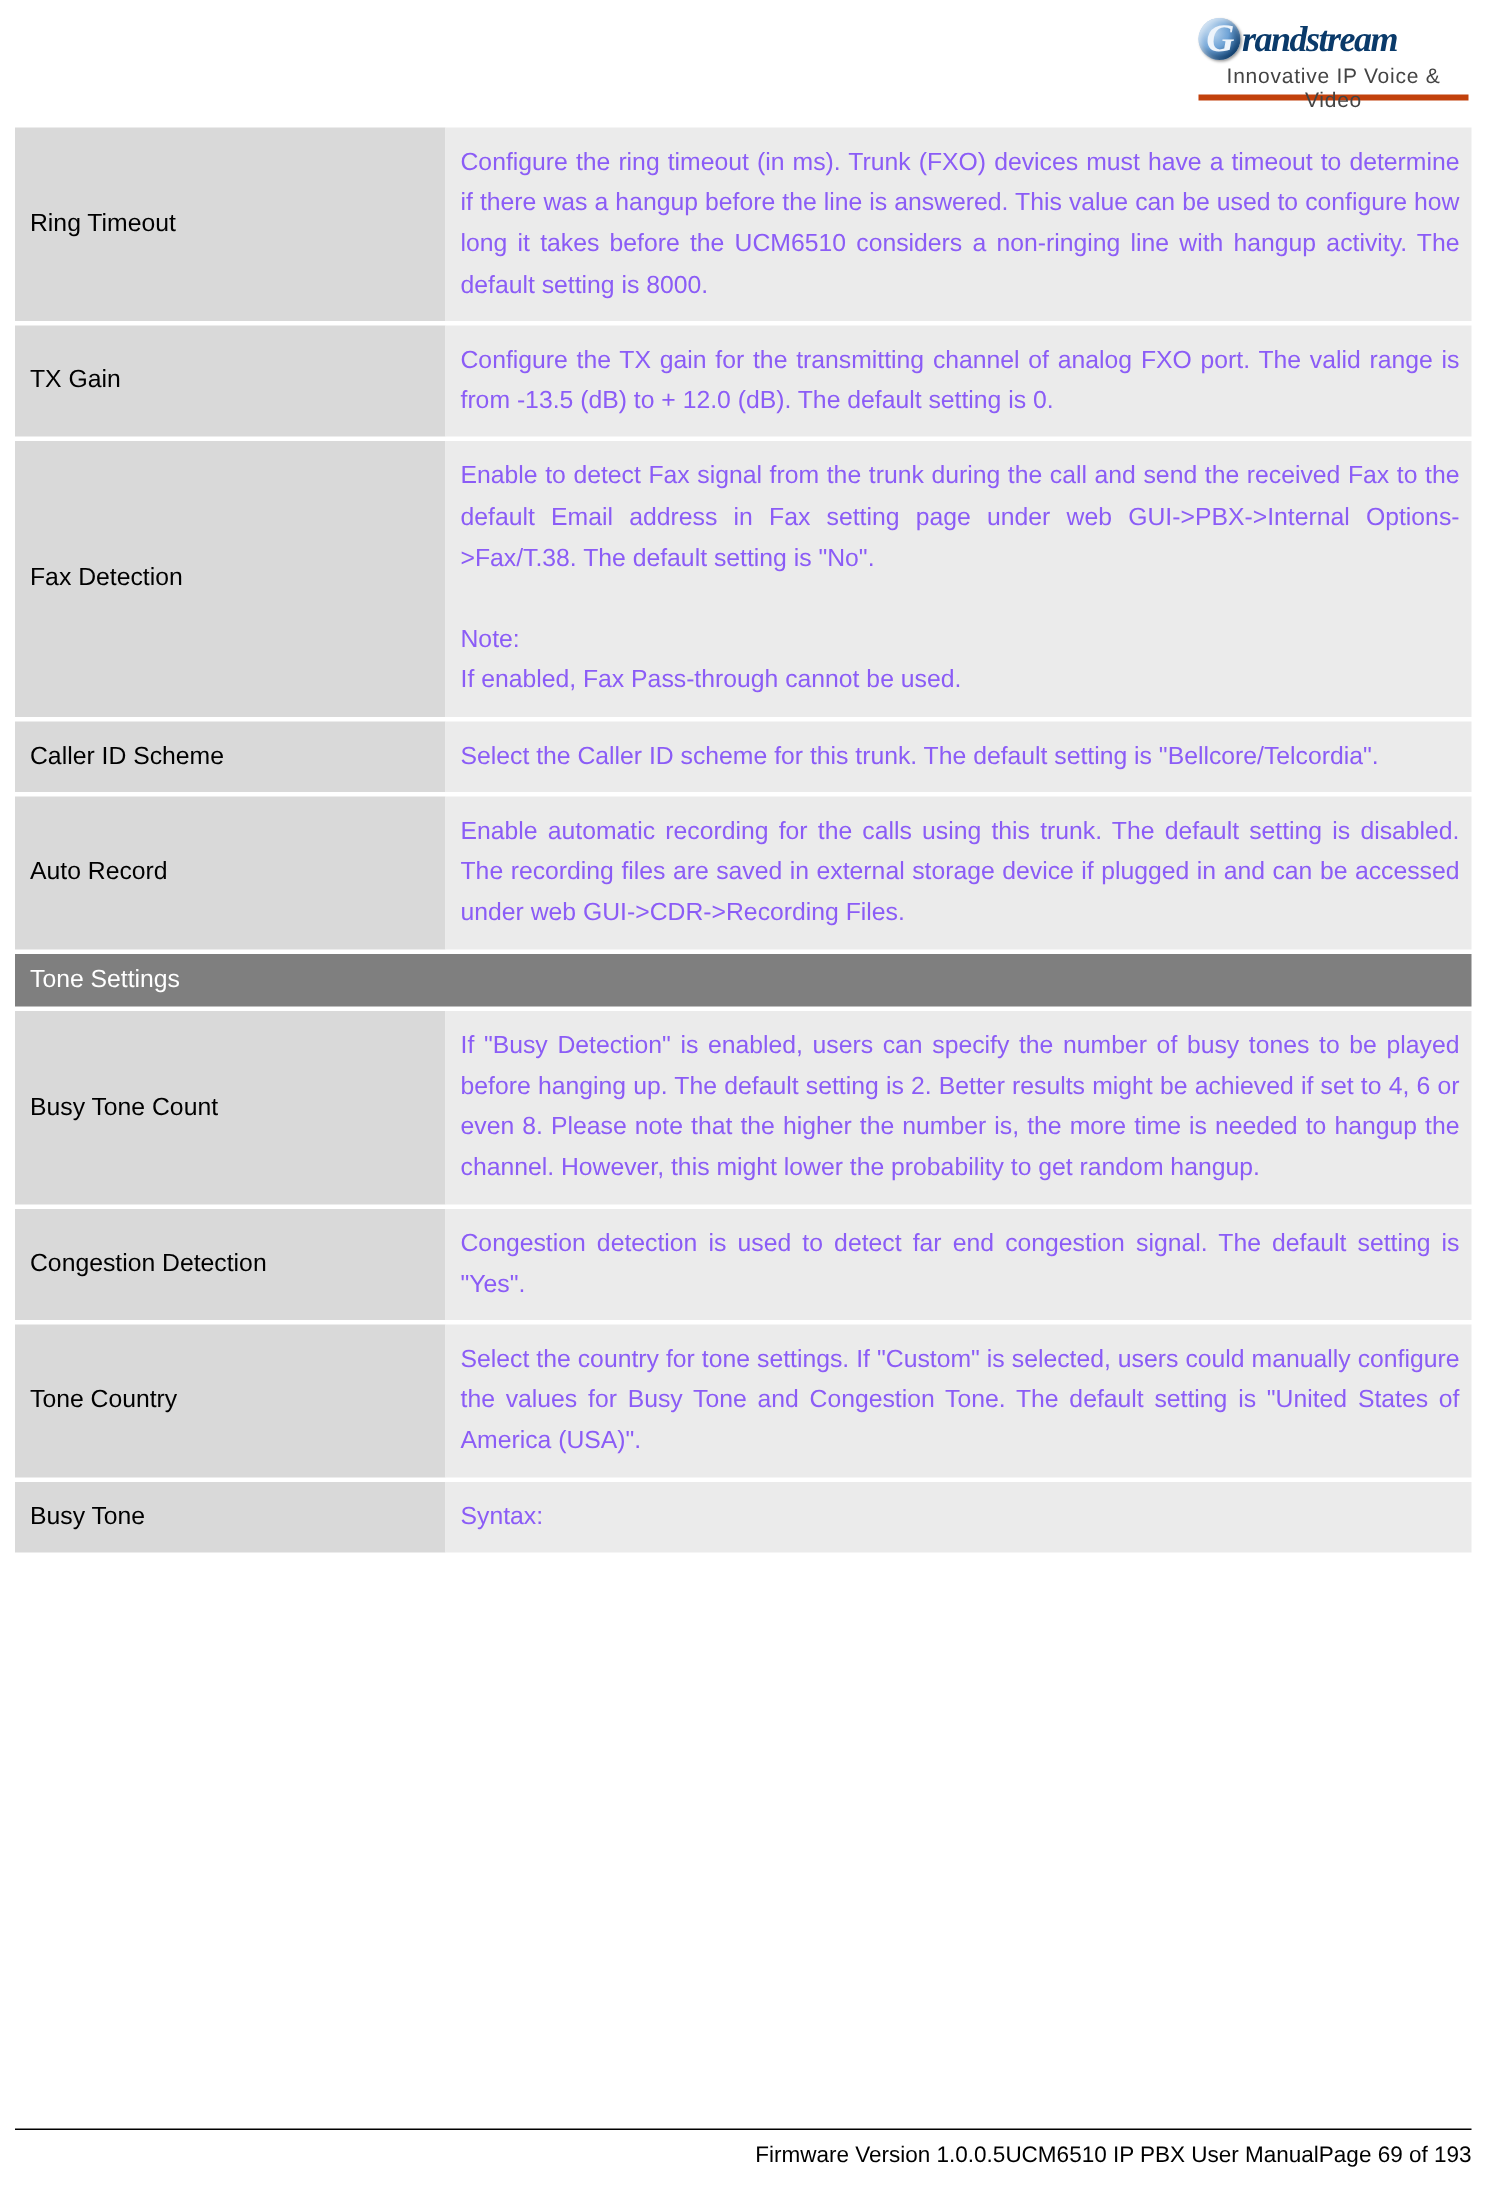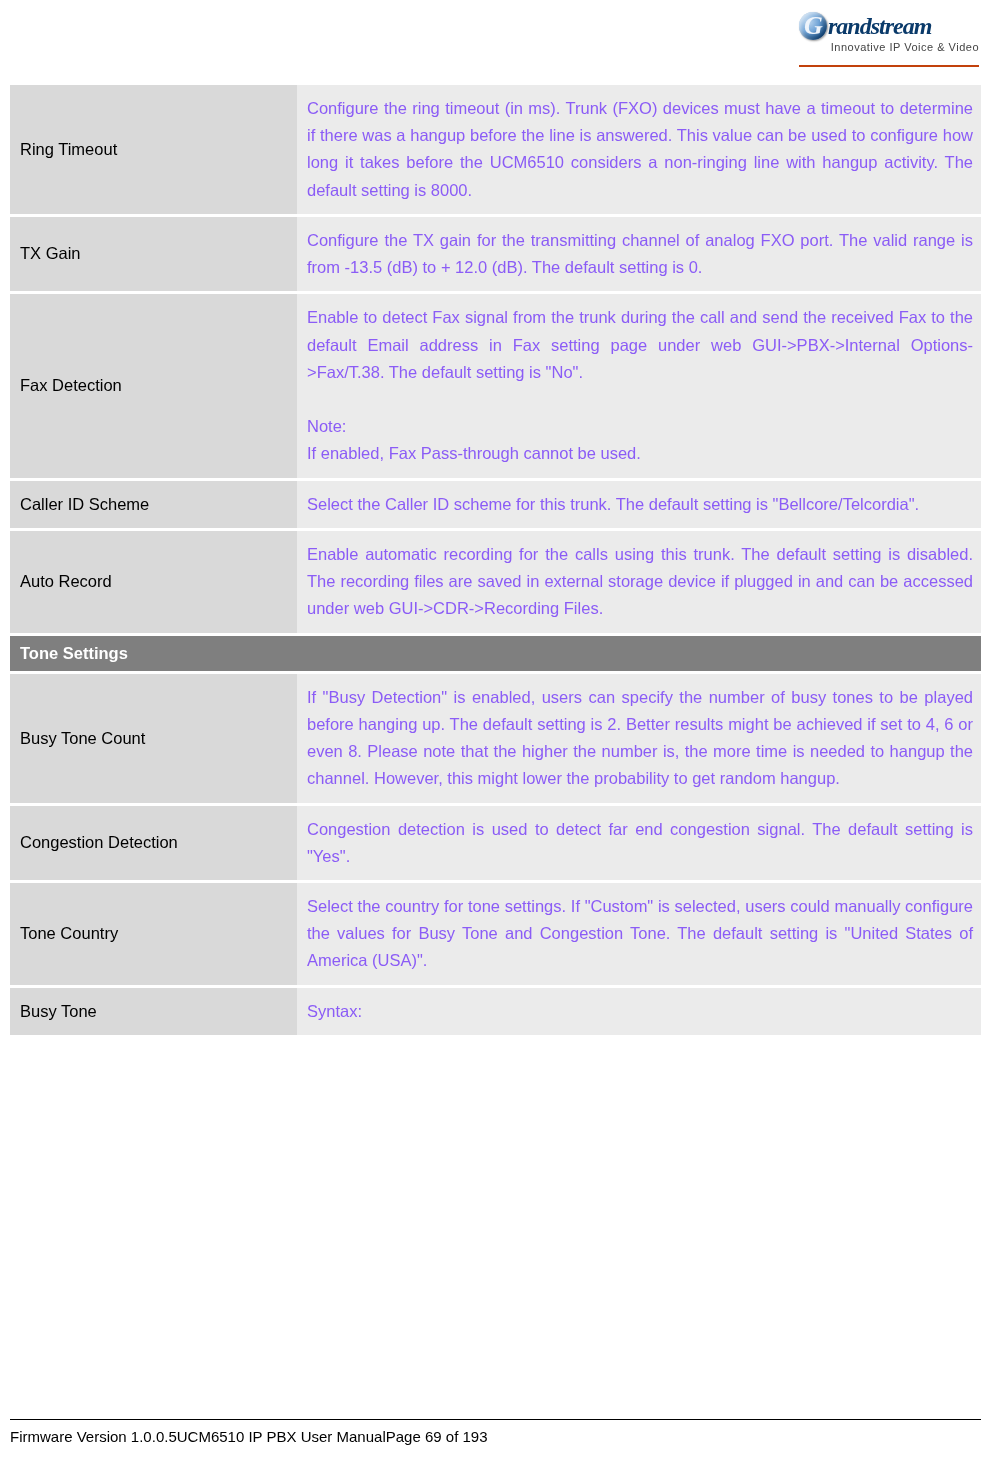--- a/index.html
+++ b/index.html
@@ -10,21 +10,21 @@
     min-height: 1470px;
     position: relative;
     padding: 10px 10px 80px 10px;
   }
   .logo {
     position: absolute;
     top: 12px;
     right: 12px;
     width: 180px;
     height: 55px;
-    border-bottom: 2px solid #c2410c;
+    border-bottom: 4px solid #c2410c;
   }
   .logo-top {
     font-family: Georgia, serif;
     font-style: italic;
     font-weight: bold;
     font-size: 24px;
     color: #0a3a6a;
     letter-spacing: -1px;
   }
   .logo-g {
@@ -35,24 +35,24 @@
     font-style: italic;
     color:#0a3a6a;
     background: radial-gradient(circle at 35% 35%, #bcd6ef, #6fa3d6 40%, #0a3a6a 75%);
     width:28px; height:28px; border-radius:50%;
     text-align:center; line-height:27px;
     margin-right:1px;
     box-shadow: inset 2px 2px 4px rgba(255,255,255,0.7), 1px 1px 2px rgba(0,0,0,.4);
     color:#eef4fb;
   }
   .logo-tag {
-    font-size: 11px;
+    font-size: 14px;
     color: #444;
     letter-spacing: 0.5px;
-    text-align: right;
+    text-align: center;
     margin-top: 1px;
   }
   .content-table {
     width: 100%;
     border-collapse: separate;
     border-spacing: 0 3px;
     margin-top: 72px;
   }
   .content-table td {
     vertical-align: middle;
@@ -66,34 +66,34 @@
     width: 287px;
     color: #000;
   }
   .row td:last-child {
     background: #ebebeb;
     text-align: justify;
   }
   .section-header td {
     background: #7f7f7f;
     color: #fff;
-    font-weight: bold;
+    font-weight: normal;
     padding: 4px 10px;
     font-size: 16.5px;
   }
   .desc b { font-weight: normal; }
   .footer {
     position: absolute;
     bottom: 25px;
     left: 10px;
     right: 10px;
     border-top: 1px solid #000;
     padding-top: 8px;
     display: flex;
-    justify-content: flex-start;
+    justify-content: flex-end;
     font-size: 15px;
     color:#000;
   }
 </style>
 </head>
 <body>
 
 <div class="logo">
   <div class="logo-top">
     <span class="logo-g">G</span><span>randstream</span>

